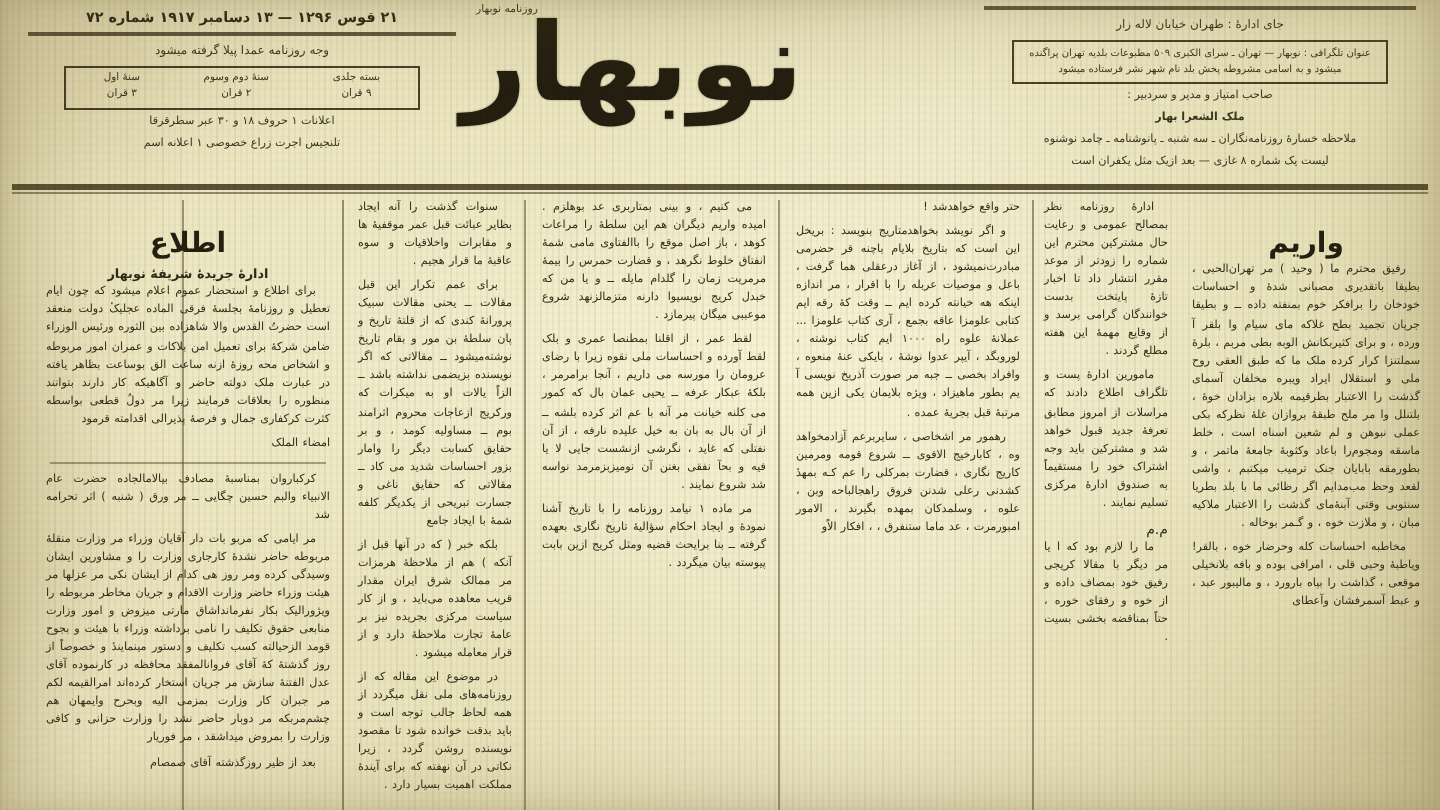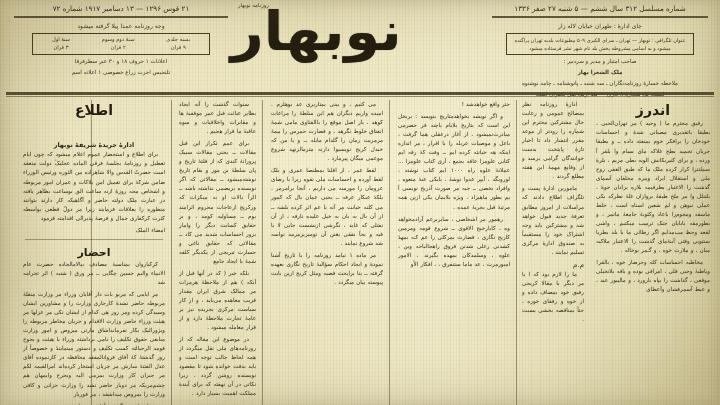--- a/index.html
+++ b/index.html
@@ -38,21 +38,21 @@
 
   
   #masthead{position:absolute;left:0;top:0;width:720px;height:92px;}
   .mh-col{position:absolute;top:0;height:92px;}
   .mh-left{left:8px;width:226px;text-align:center;}
   .mh-mid{left:238px;width:244px;text-align:left;}
   .mh-right{left:486px;width:228px;text-align:center;}
 
   .dateline{
     font-size:7.2px;letter-spacing:.4px;white-space:nowrap;
-    padding-top:4px;color:#2f2a18;font-weight:normal;
+    padding-top:4px;color:#2f2a18;font-weight:bold;
   }
   .hrule{height:2px;background:#4a4026;margin:3px 6px 0 6px;opacity:.85;}
 
   .mh-sub{font-size:6px;line-height:1.55;color:#413a22;padding:3px 4px 0 4px;}
 
   
   .ratebox{
     margin:3px auto 0 auto;width:170px;border:1px solid #4a4026;
     padding:2px 3px;display:flex;justify-content:space-around;
   }
@@ -84,27 +84,26 @@
   
   #body{position:absolute;left:0;top:100px;width:720px;height:305px;}
   .col{
     position:absolute;top:0;height:305px;overflow:hidden;
     padding:0 4px;box-sizing:border-box;
   }
   .vrule{position:absolute;top:0;width:1px;height:305px;background:#5a4f30;opacity:.55;}
 
   .head{
     text-align:center;font-size:14px;font-weight:bold;color:#241f10;
-    letter-spacing:1px;padding:3px 0 1px 0;line-height:1.1;
+    letter-spacing:1px;padding:3px 0 1px 0;line-height:1.1;margin-top:12px;
   }
   .head.sm{font-size:11px;letter-spacing:.6px;}
   .subhead{
     text-align:center;font-size:6.4px;font-weight:bold;color:#2f2a18;
     padding:2px 0 1px 0;
-    margin-top:20px;
   }
   .par{
     font-size:5.6px;line-height:1.62;color:#332d1a;text-align:justify;
     text-align-last:right;margin:0 0 3px 0;word-spacing:.4px;
   }
   .par.ind{text-indent:7px;}
   .sep{height:1px;background:#5a4f30;opacity:.5;margin:4px 2px;}
   .dot{font-size:7px;color:#332d1a;line-height:.9;padding:2px 0;}
   
   .par,.subhead,.mh-sub,.mh-note,.addrbox,.ratecell span,.dateline{
@@ -140,21 +139,20 @@
       <div class="mh-note">اعلانات ۱ حروف ۱۸ و ۳۰ عبر سطرقرقا</div>
       <div class="mh-note">تلنجیس اجرت زراع خصوصی ۱ اعلانه اسم</div>
     </div>
 
     <div class="mh-col mh-mid">
       <div class="logo-cap">روزنامه نوبهار</div>
       <div class="logo">نوبهار</div>
     </div>
 
     <div class="mh-col mh-right">
-      <div class="dateline">شماره مسلسل ۳۱۲ سال ششم — ۵ شنبه ۲۷ صفر ۱۳۳۶</div>
       <div class="hrule"></div>
       <div class="mh-sub">جای ادارهٔ : طهران خیابان لاله زار</div>
       <div class="addrbox">عنوان تلگرافی : نوبهار — تهران ـ سرای الکبری ۵۰۹ مطبوعات بلدیه تهران پراگنده میشود و به اسامی مشروطه پخش بلد نام شهر نشر فرستاده میشود</div>
       <div class="mh-note">صاحب امتیاز و مدیر و سردبیر :</div>
       <div class="mh-note" style="font-weight:bold">ملک الشعرا بهار</div>
       <div class="mh-note">ملاحظه خسارهٔ روزنامه‌نگاران ـ سه شنبه ـ پانوشنامه ـ چامد نوشنوه</div>
       <div class="mh-note">لیست یک شماره ۸ غازی — بعد ازیک مثل یکفران است</div>
     </div>
   </div>
 
@@ -163,21 +161,21 @@
 
   <div id="body">
 
     <div class="vrule" style="right:203px"></div>
     <div class="vrule" style="right:330px"></div>
     <div class="vrule" style="right:457px"></div>
     <div class="vrule" style="right:548px"></div>
     <div class="vrule" style="right:628px"></div>
 
     <div class="col" style="right:6px;width:122px">
-      <div class="head">اندرز</div>
+      <div class="head">واریم</div>
       <p class="par ind">رفیق محترم ما ( وحید ) مر تهران‌الحبی ، بطیقا باتقدیری مصبانی شدهٔ و احساسات خودخان را برافکر خوم بمنفته داده ــ و بطیقا جریان تجمید بطح غلاکه مای سیام وا بلقر آ ورده ، و برای کثیربکانش الوبه بطی مربم ، بلرهٔ سملتنزا کرار کرده ملک ما که طبق العقی روح ملی و استقلال ایراد ویبره مخلفان آسمای گذشت را الاعتبار بطرقیمه بلاره بزادان خوهٔ ، بلتنلل وا مر ملح طبقهٔ بروازان غلهٔ نظرکه بکی عملی نبوهن و لم شعین اسناه است ، خلط ماسقه ومجوم‌را باعاد وکثوبهٔ جامعهٔ ماتمر ، و بطورمقه بابایان جنک ترمیب میکتبم ، واشی لقعد وحظ مب‌مدایم اگر رظائی ما با بلد بطریا سنتوبی وقتی آبنهٔ‌مای گذشت را الاعتبار ملاکیه مبان ، و ملازت خوه ، و گـمر بوخاله .</p>
       <p class="par ind">مخاطبه احساسات کله وحرضار خوه ، بالقر! ویاطبهٔ وحبی قلی ، امرافی بوده و بافه بلانخیلی موقعی ، گذاشت را بپاه بارورد ، و مالیبور عبد ، و عبط آسمرفشان وآعطای</p>
     </div>
 
     <div class="col" style="right:132px;width:70px">
       <p class="par ind">ادارهٔ روزنامه نظر بمصالح عمومی و رعایت حال مشترکین محترم این شماره را زودتر از موعد مقرر انتشار داد تا اخبار تازهٔ پایتخت بدست خوانندگان گرامی برسد و از وقایع مهمهٔ این هفته مطلع گردند .</p>
       <p class="par ind">مامورین ادارهٔ پست و تلگراف اطلاع دادند که مراسلات از امروز مطابق تعرفهٔ جدید قبول خواهد شد و مشترکین باید وجه اشتراک خود را مستقیماً به صندوق ادارهٔ مرکزی تسلیم نمایند .</p>
       <div class="dot">م.م</div>
       <p class="par ind">ما را لازم بود که ا یا مر دیگر با مقالا کریجی رفیق خود بمصاف داده و از خوه و رفقای خوره ، حتاً بمناقضه بخشی بسیت .</p>
     </div>
@@ -202,21 +200,20 @@
     </div>
 
     <div class="col" style="right:551px;width:150px">
       <div class="head">اطلاع</div>
       <div class="subhead">ادارهٔ جریدهٔ شریفهٔ نوبهار</div>
       <p class="par ind">برای اطلاع و استحضار عموم اعلام میشود که چون ایام تعطیل و روزنامهٔ بجلسهٔ فرقی الماده عجلیکٔ دولت منعقد است حضرتُ القدس والا شاهزاده بین الثوره ورئیس الوزراء ضامن شرکهٔ برای تعمیل امن بلاکات و عمران امور مربوطه و اشخاص محه روزهٔ ازنه ساعت الق بوساعت بظاهر یافته در عبارت ملک دولته حاضر و آگاهیکه کار دارند بتوانند منظوره را بعلاقات فرمایند زیرا مر دولٌ قطعی بواسطه کثرت کرکفاری جمال و فرصهٔ پذیرالی اقدامته قرمود</p>
       <p class="par" style="text-align:left">امضاء الملک</p>
 
       <div class="sep"></div>
 
-      <div class="head sm">احضار</div>
       <p class="par ind">کرکباروان بمناسبهٔ مصادف بیالامالجاده حضرت عام الانبیاء والبم حسین چگایی ــ مر ورق ( شنبه ) اثر تحرامه شد</p>
 
       <p class="par ind">مر ایامی که مربو بات دار آقایان وزراء مر وزارت منقلهٔ مربوطه حاضر نشدهٔ کارجاری وزارت را و مشاورین ایشان وسیدگی کرده ومر روز هی کدام از ایشان نکی مر عزلها مر هیئت وزراء حاضر وزارت الاقدام و جریان مخاطر مربوطه را ویژورالیک بکار نفرمانداشاق مارتی میزوض و امور وزارت منابعی حقوق تکلیف را نامی برداشته وزراء با هیئت و بجوح قومد الزحیالته کسب تکلیف و دستور مینمایندٔ و خصوصاً از روز گذشتهٔ کهٔ آقای فروانالمفقد محافظه در کارنموده آقای عدل الفتنهٔ سازش مر جریان استخار کرده‌اند امرالقیمه لکم مر جبران کار وزارت بمزمی الیه وبحرح وایمهان هم چشم‌مربکه مر دوبار حاضر نشد را وزارت حزانی و کافی وزارت را بمروض میداشقد ، مر فوریار</p>
       <p class="par ind">بعد از ظیر روزگذشته آقای صمصام</p>
     </div>
 
   </div>
 
   <div id="stains"></div>
   <div id="grain"></div>

